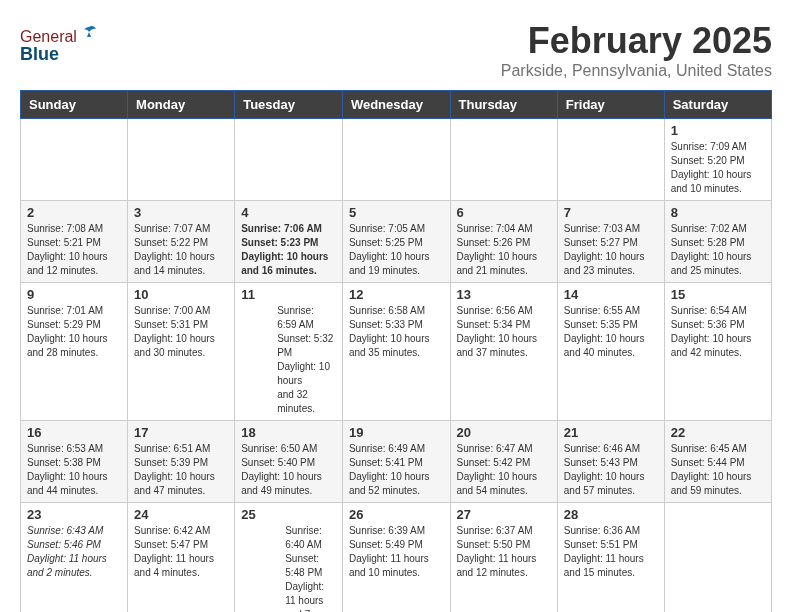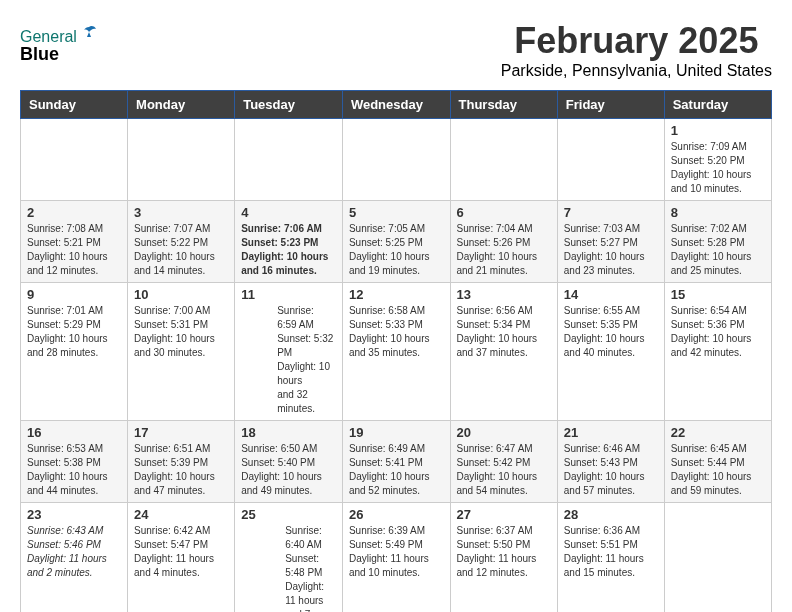--- a/index.html
+++ b/index.html
@@ -14,34 +14,33 @@
       display: flex;
       justify-content: space-between;
       align-items: flex-start;
       margin-bottom: 10px;
     }
     .logo {
       display: flex;
       flex-direction: column;
       align-items: flex-start;
     }
-    .logo-general { color: #0f766e; margin-top: 8px; }
+    .logo-general { color: #7f1d1d; margin-top: 8px; }
     .logo-blue { color: #1a6faf; }
     .title-block {
       text-align: right;
     }
     .calendar-title {
       font-size: 36px;
       font-weight: bold;
       color: #333;
-      text-align: center;
     }
     .calendar-subtitle {
       font-size: 16px;
-      color: #000000;
+      color: #737373;
     }
     .calendar {
       width: 100%;
       border-collapse: collapse;
       border: 1px solid #ccc;
     }
     .calendar th {
       background-color: #404040;
       color: #fff;
       text-align: left;
@@ -82,21 +81,21 @@
 
 <div class="header">
   <div class="logo">
     <div style="display:flex; align-items:center;">
       <span class="logo-general">General</span>
       <svg width="20" height="20" viewBox="0 0 20 20" style="margin-left:2px;">
         <path d="M10,4 C12,2 16,3 17,6 C14,5 12,7 10,9 C9,7 7,6 5,7 C6,5 8,4 10,4Z" fill="#1a6faf"></path>
         <path d="M10,9 L8,14 L12,14 Z" fill="#1a6faf"></path>
       </svg>
     </div>
-    <span class="logo-blue" style="font-size:18px; font-weight:bold; color:#000000; margin-top:-2px; margin-left:0;">Blue</span>
+    <span class="logo-blue" style="font-size:18px; font-weight:bold; color:#0c4a6e; margin-top:-2px; margin-left:0;">Blue</span>
   </div>
   <div class="title-block">
     <div class="calendar-title">February 2025</div>
     <div class="calendar-subtitle">Parkside, Pennsylvania, United States</div>
   </div>
 </div>
 
 <table class="calendar">
   <thead>
     <tr>

